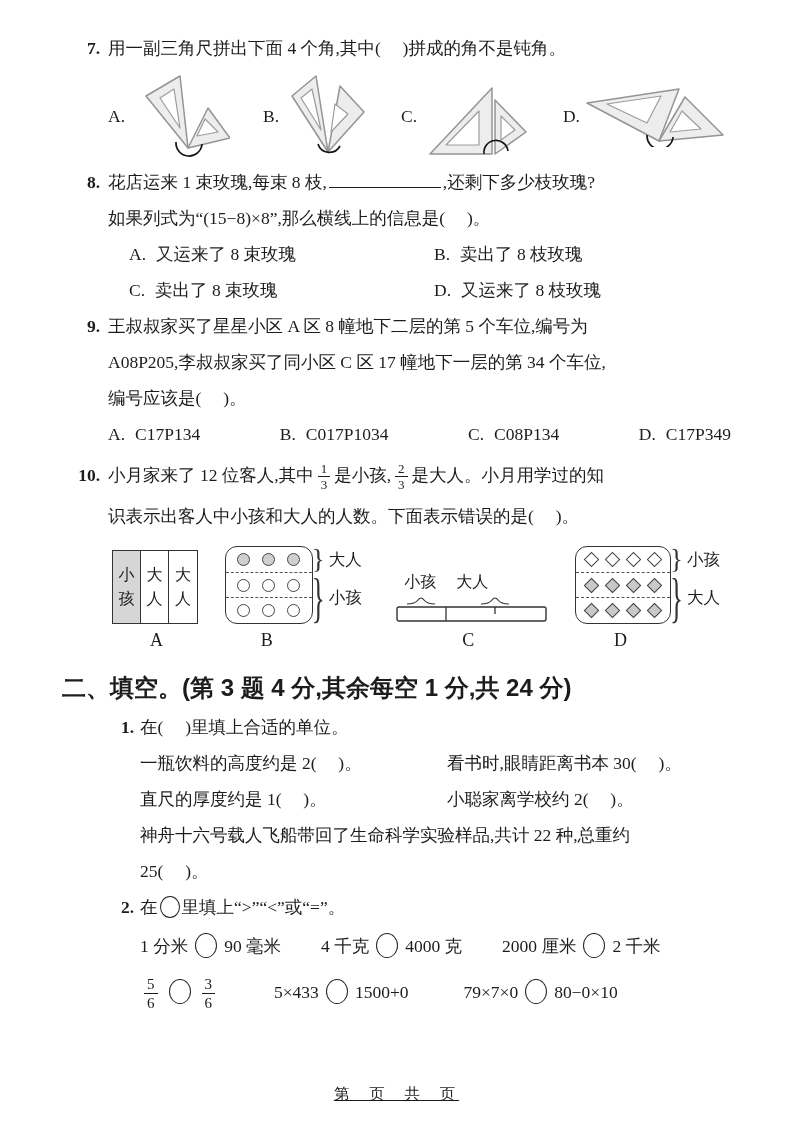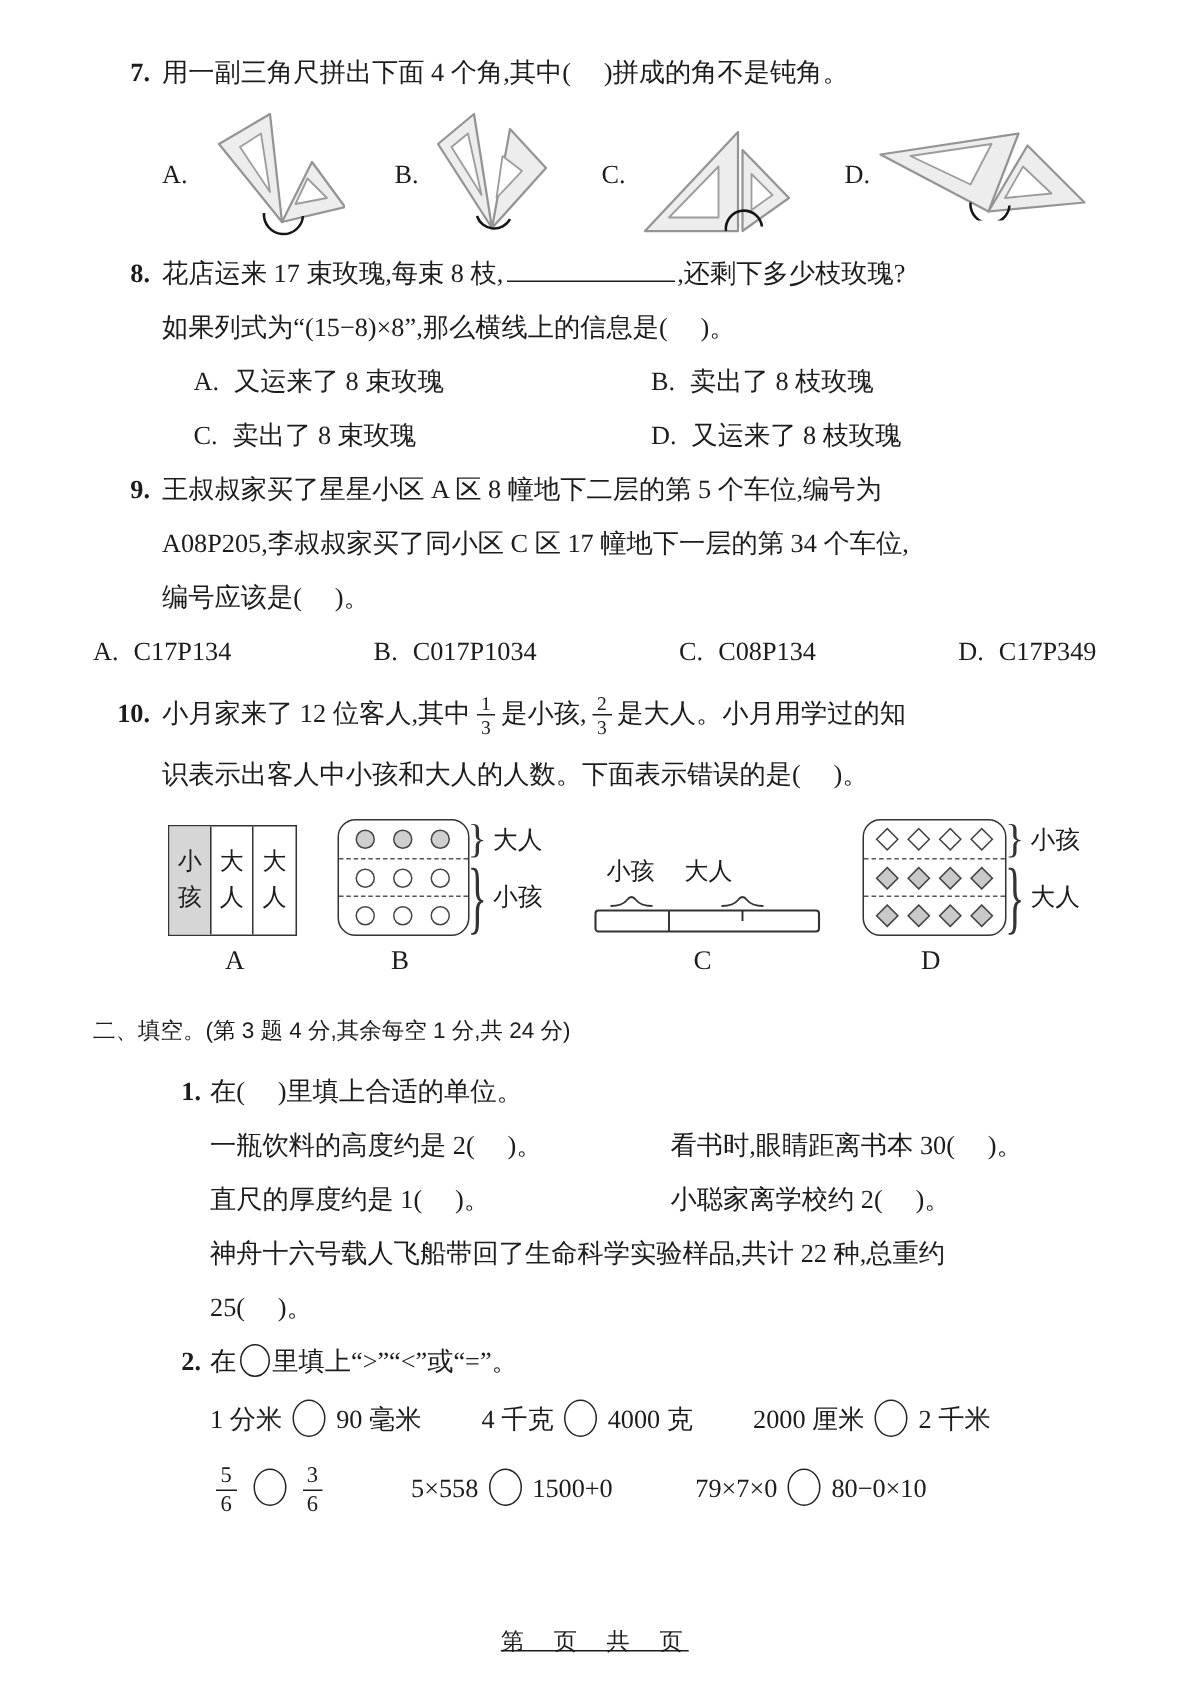--- a/index.html
+++ b/index.html
@@ -26,21 +26,21 @@
   .arc  { fill: none; stroke: #161616; stroke-width: 1.7; }
 
   
   .blank { display: inline-block; width: 112px; height: 16px; border-bottom: 1.3px solid #1c1c1c; vertical-align: baseline; margin: 0 2px; }
   .cmp { display: inline-block; width: 22px; height: 25px; border: 1.3px solid #222; border-radius: 50%; vertical-align: -6px; margin: 0 7px; }
   .cmp-sm { display: inline-block; width: 20px; height: 22px; border: 1.3px solid #222; border-radius: 50%; vertical-align: -5px; margin: 0 2px; }
 
   
   .opts2col { margin-left: 67px; display: grid; grid-template-columns: 305px auto; line-height: 36px; }
   .optlabel { margin-right: 10px; }
-  .opts-row { display: flex; justify-content: space-between; padding-right: 4px; line-height: 36px; }
+  .opts-row { margin-left: 46px; display: flex; justify-content: space-between; padding-right: 4px; line-height: 36px; }
 
   
   .frac { display: inline-flex; flex-direction: column; vertical-align: middle; text-align: center; font-size: 13px; line-height: 1.2; margin: 0 4px; }
   .frac .den { border-top: 1.1px solid #1c1c1c; padding: 0 3px; }
   .fracL { font-size: 15px; }
   .q10l1 { line-height: 46px; }
 
   
   .diagrams { display: flex; justify-content: space-between; align-items: flex-end; margin: 12px 2px 16px 50px; }
   .dwrap { display: flex; flex-direction: column; align-items: flex-start; }
@@ -75,21 +75,21 @@
 
   .dC { display: flex; flex-direction: column; }
   .dC-labels { position: relative; height: 22px; width: 152px; font-size: 16px; }
   .dC-labels span { position: absolute; top: 0; line-height: 20px; }
   .dC-l1 { left: 8px; } .dC-l2 { left: 60px; }
   .barrect { fill: #fff; stroke: #333; stroke-width: 1.4; }
   .cln { stroke: #333; stroke-width: 1.3; }
   .cbr { fill: none; stroke: #333; stroke-width: 1.2; }
 
   
-  .sec-title { font-weight: normal; font-family: "Liberation Sans", "DejaVu Sans", sans-serif; font-size: 15px; line-height: 42px; margin-top: 8px; }
+  .sec-title { font-weight: bold; font-family: "Liberation Sans", "DejaVu Sans", sans-serif; font-size: 24px; line-height: 42px; margin-top: 8px; }
   .sline { position: relative; padding-left: 78px; line-height: 36px; }
   .snum { position: absolute; left: 44px; top: 0; width: 28px; text-align: right; font-weight: bold; }
   .scont { padding-left: 78px; line-height: 36px; }
   .two-col { display: flex; }
   .two-col .cola { width: 307px; }
   .cmp-row { display: flex; padding-left: 78px; line-height: 42px; align-items: center; }
   .cmp-row .gap1 { margin-right: 40px; }
   .cmp-row .gap2 { margin-right: 55px; }
   .fr-line { line-height: 50px; }
 
@@ -143,21 +143,21 @@
           <polygon class="hole" points="22,19 76,11 62,38"></polygon>
           <polygon class="tri" points="74,56 138,50 100,12"></polygon>
           <polygon class="hole" points="85,47 116,44 97,26"></polygon>
           <path class="arc" d="M 62,50 A 12 12 0 0 0 88,52"></path>
         </svg>
       </div>
     </div>
 
     <div class="qline">
       <span class="qnum">8.</span>
-      <span>花店运来 17 束玫瑰,每束 8 枝,</span><span class="blank"></span><span>,还剩下多少枝玫瑰?</span>
+      <span>花店运来 1 束玫瑰,每束 8 枝,</span><span class="blank"></span><span>,还剩下多少枝玫瑰?</span>
     </div>
     <div class="cont">如果列式为“(15−8)×8”,那么横线上的信息是(&nbsp;&nbsp;&nbsp;&nbsp;&nbsp;)。</div>
     <div class="opts2col">
       <div class="opt"><span class="optlabel">A.</span><span>又运来了 8 束玫瑰</span></div>
       <div class="opt"><span class="optlabel">B.</span><span>卖出了 8 枝玫瑰</span></div>
       <div class="opt"><span class="optlabel">C.</span><span>卖出了 8 束玫瑰</span></div>
       <div class="opt"><span class="optlabel">D.</span><span>又运来了 8 枝玫瑰</span></div>
     </div>
 
     <div class="qline">
@@ -304,20 +304,20 @@
       <span><span>2000 厘米</span><span class="cmp"></span><span>2 千米</span></span>
     </div>
     <div class="cmp-row fr-line">
       <span class="gap2"><span class="frac fracL">
             <span class="num">5</span>
             <span class="den">6</span>
           </span><span class="cmp"></span><span class="frac fracL">
             <span class="num">3</span>
             <span class="den">6</span>
           </span></span>
-      <span class="gap2"><span>5×558</span><span class="cmp"></span><span>1500+0</span></span>
+      <span class="gap2"><span>5×433</span><span class="cmp"></span><span>1500+0</span></span>
       <span><span>79×7×0</span><span class="cmp"></span><span>80−0×10</span></span>
     </div>
 
   </div>
 
   <div class="footer">第&nbsp;&nbsp;页&nbsp;&nbsp;共&nbsp;&nbsp;页</div>
 </div>
 
 </body></html>

